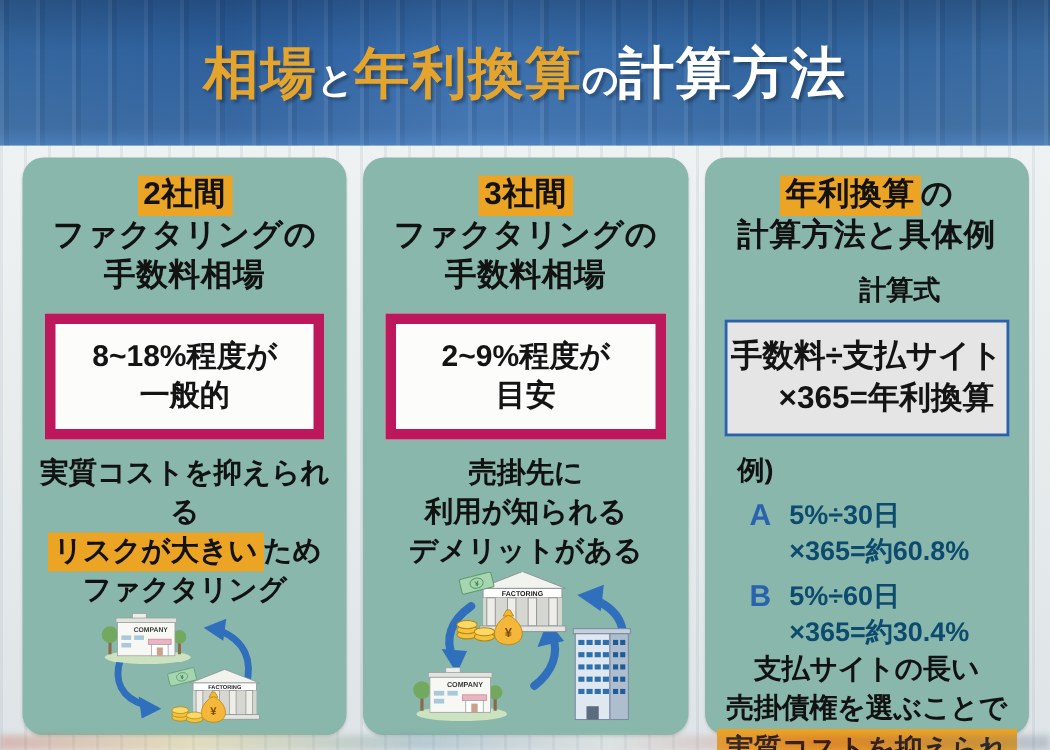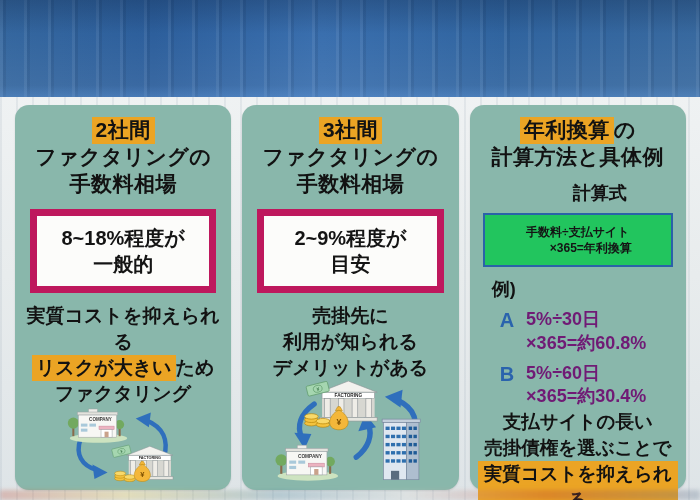--- a/index.html
+++ b/index.html
@@ -44,48 +44,51 @@
     width:calc(100% - 14px); margin:11px 0 10px; padding:9px 2px;
     background:#fcfcfa; border:7px solid #be185d;
     text-align:center; font-size:20px; font-weight:700; line-height:1.3; color:#141414;
   }
   .note{ text-align:center; font-size:19px; font-weight:800; line-height:1.38; color:#121212; }
   .illus{ width:100%; height:148px; margin-top:auto; display:block; }
   
   .calc-label{ font-size:18px; font-weight:800; margin-top:10px; color:#121212;margin-left:44px; }
   .formula-box{
     width:calc(100% - 10px); margin:8px 0 6px; padding:9px 2px;
-    background:#22c55e; border:2px solid #2b62a8;
-    font-size:12px; font-weight:700; line-height:1.35; color:#141414; text-align:center;
+    background:#e5e5e5; border:2px solid #2b62a8;
+    font-size:21px; font-weight:700; line-height:1.35; color:#141414; text-align:center;
   }
   .formula-l2{ padding-left:26px; }
   .examples{ width:100%; padding:4px 10px 0 14px; }
   .example-label{ font-size:18px; font-weight:800; color:#121212; }
   .example-row{ display:flex; gap:12px; margin-top:7px; padding-left:8px; }
   .example-id{ color:#2a63ad; font-weight:800; font-size:20px; line-height:1.2; }
-  .example-text{ font-size:18px; font-weight:700; color:#701a75; line-height:1.3; }
+  .example-text{ font-size:18px; font-weight:700; color:#0c4a6e; line-height:1.3; }
   .note3{ margin-top:auto; margin-bottom:6px; text-align:center;
           font-size:18.5px; font-weight:800; line-height:1.42; color:#121212; }
   
   .bottom-strip{
     position:absolute; left:0; bottom:0; width:700px; height:10px; opacity:0.55;
     background:linear-gradient(90deg, rgba(190,70,50,0.5), rgba(235,200,70,0.5) 18%,
       rgba(90,140,160,0.55) 40%, rgba(215,215,205,0.4) 58%,
       rgba(180,60,50,0.5) 78%, rgba(100,120,145,0.55) 100%);
     filter:blur(2px);
   }
   svg text{ font-family:"Liberation Sans", sans-serif; }
 </style>
 </head>
 <body>
 
 <div class="stage">
 
   <header class="banner">
     <h1>
+      <div class="t-line">
+        <span class="t-gold">相場</span><span class="t-small">と</span><span class="t-gold">年利換算</span><span class="t-small">の</span><span class="t-main">計算方法</span>
+      </div>
     </h1>
   </header>
 
   <div class="cards">
 
     <section class="card">
       <h2 class="card-heading">
         <span class="hl">2社間</span><br>
         <span>ファクタリングの</span><br>
         <span>手数料相場</span>

